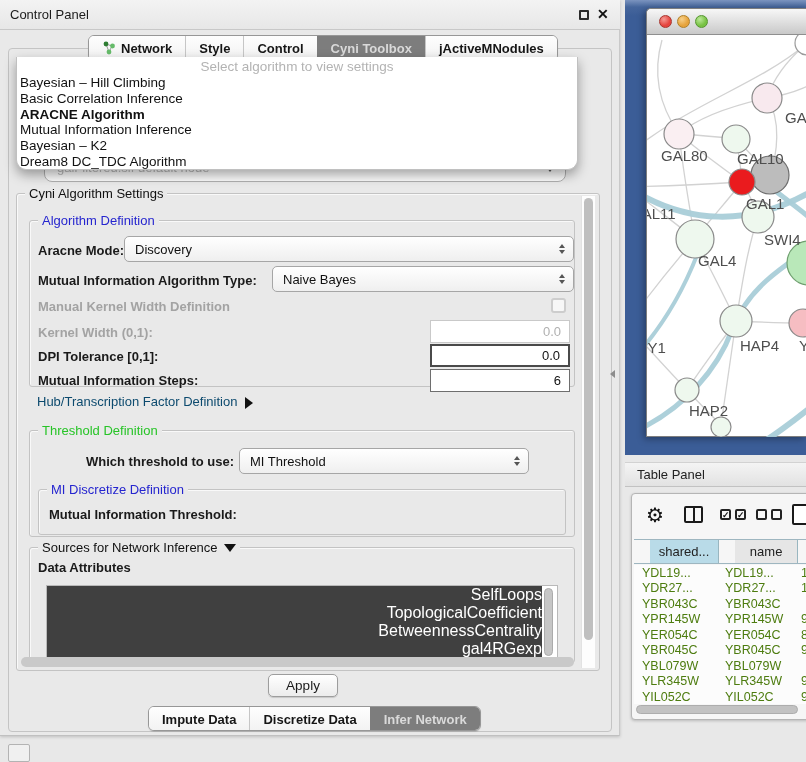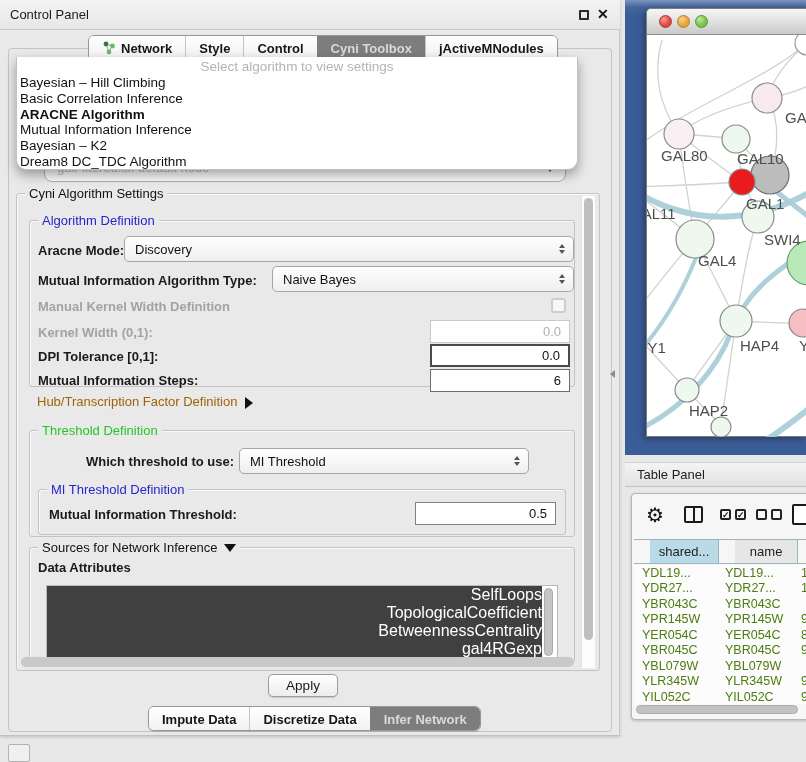--- a/index.html
+++ b/index.html
@@ -232,38 +232,37 @@
       <span class="flabel dim" style="left:8px; top:78px;">Manual Kernel Width Definition</span>
       <span id="manual-kernel-checkbox"></span>
       <span class="flabel dim" style="left:8px; top:104px;">Kernel Width (0,1):</span>
       <div class="tfield dim" style="left:400px; top:99px; width:140px;">0.0</div>
       <span class="flabel" style="left:8px; top:128px;">DPI Tolerance [0,1]:</span>
       <div class="tfield strong" style="left:400px; top:123px; width:140px;">0.0</div>
       <span class="flabel" style="left:8px; top:152px;">Mutual Information Steps:</span>
       <div class="tfield medium" style="left:400px; top:148px; width:140px;">6</div>
     </div>
 
-    <div class="abs" style="left:20px; top:200px; font-size:13px; color:#a16207;">
+    <div class="abs" style="left:20px; top:200px; font-size:13px; color:#0c4a6e;">
       <span>Hub/Transcription Factor Definition</span><span class="tri-right"></span>
     </div>
 
     <div id="threshold-group" class="groupbox">
       <span class="legend green">Threshold Definition</span>
       <span class="flabel" style="left:56px; top:23px;">Which threshold to use:</span>
       <div class="combo" style="left:209px; top:17px; width:290px;">
         <span>MI Threshold</span>
         <span class="stepper">
             <i class="up"></i>
             <i class="down"></i>
           </span>
       </div>
       <div id="mi-group" class="groupbox">
-        <span class="legend blue">MI Threshold Definition</span>
+        <span class="legend blue">MI Discretize Definition</span>
         <span class="flabel" style="left:10px; top:17px;">Mutual Information Threshold:</span>
-        <div class="tfield" style="left:376px; top:12px; width:141px; border:1px solid #808080;">0.5</div>
       </div>
     </div>
 
     <div id="sources-group" class="groupbox">
       <span class="legend">
         <span>Sources for Network Inference</span>
         <span class="tri-down"></span>
       </span>
       <span class="flabel" style="left:8px; top:12px;">Data Attributes</span>
       <div id="attr-list">

